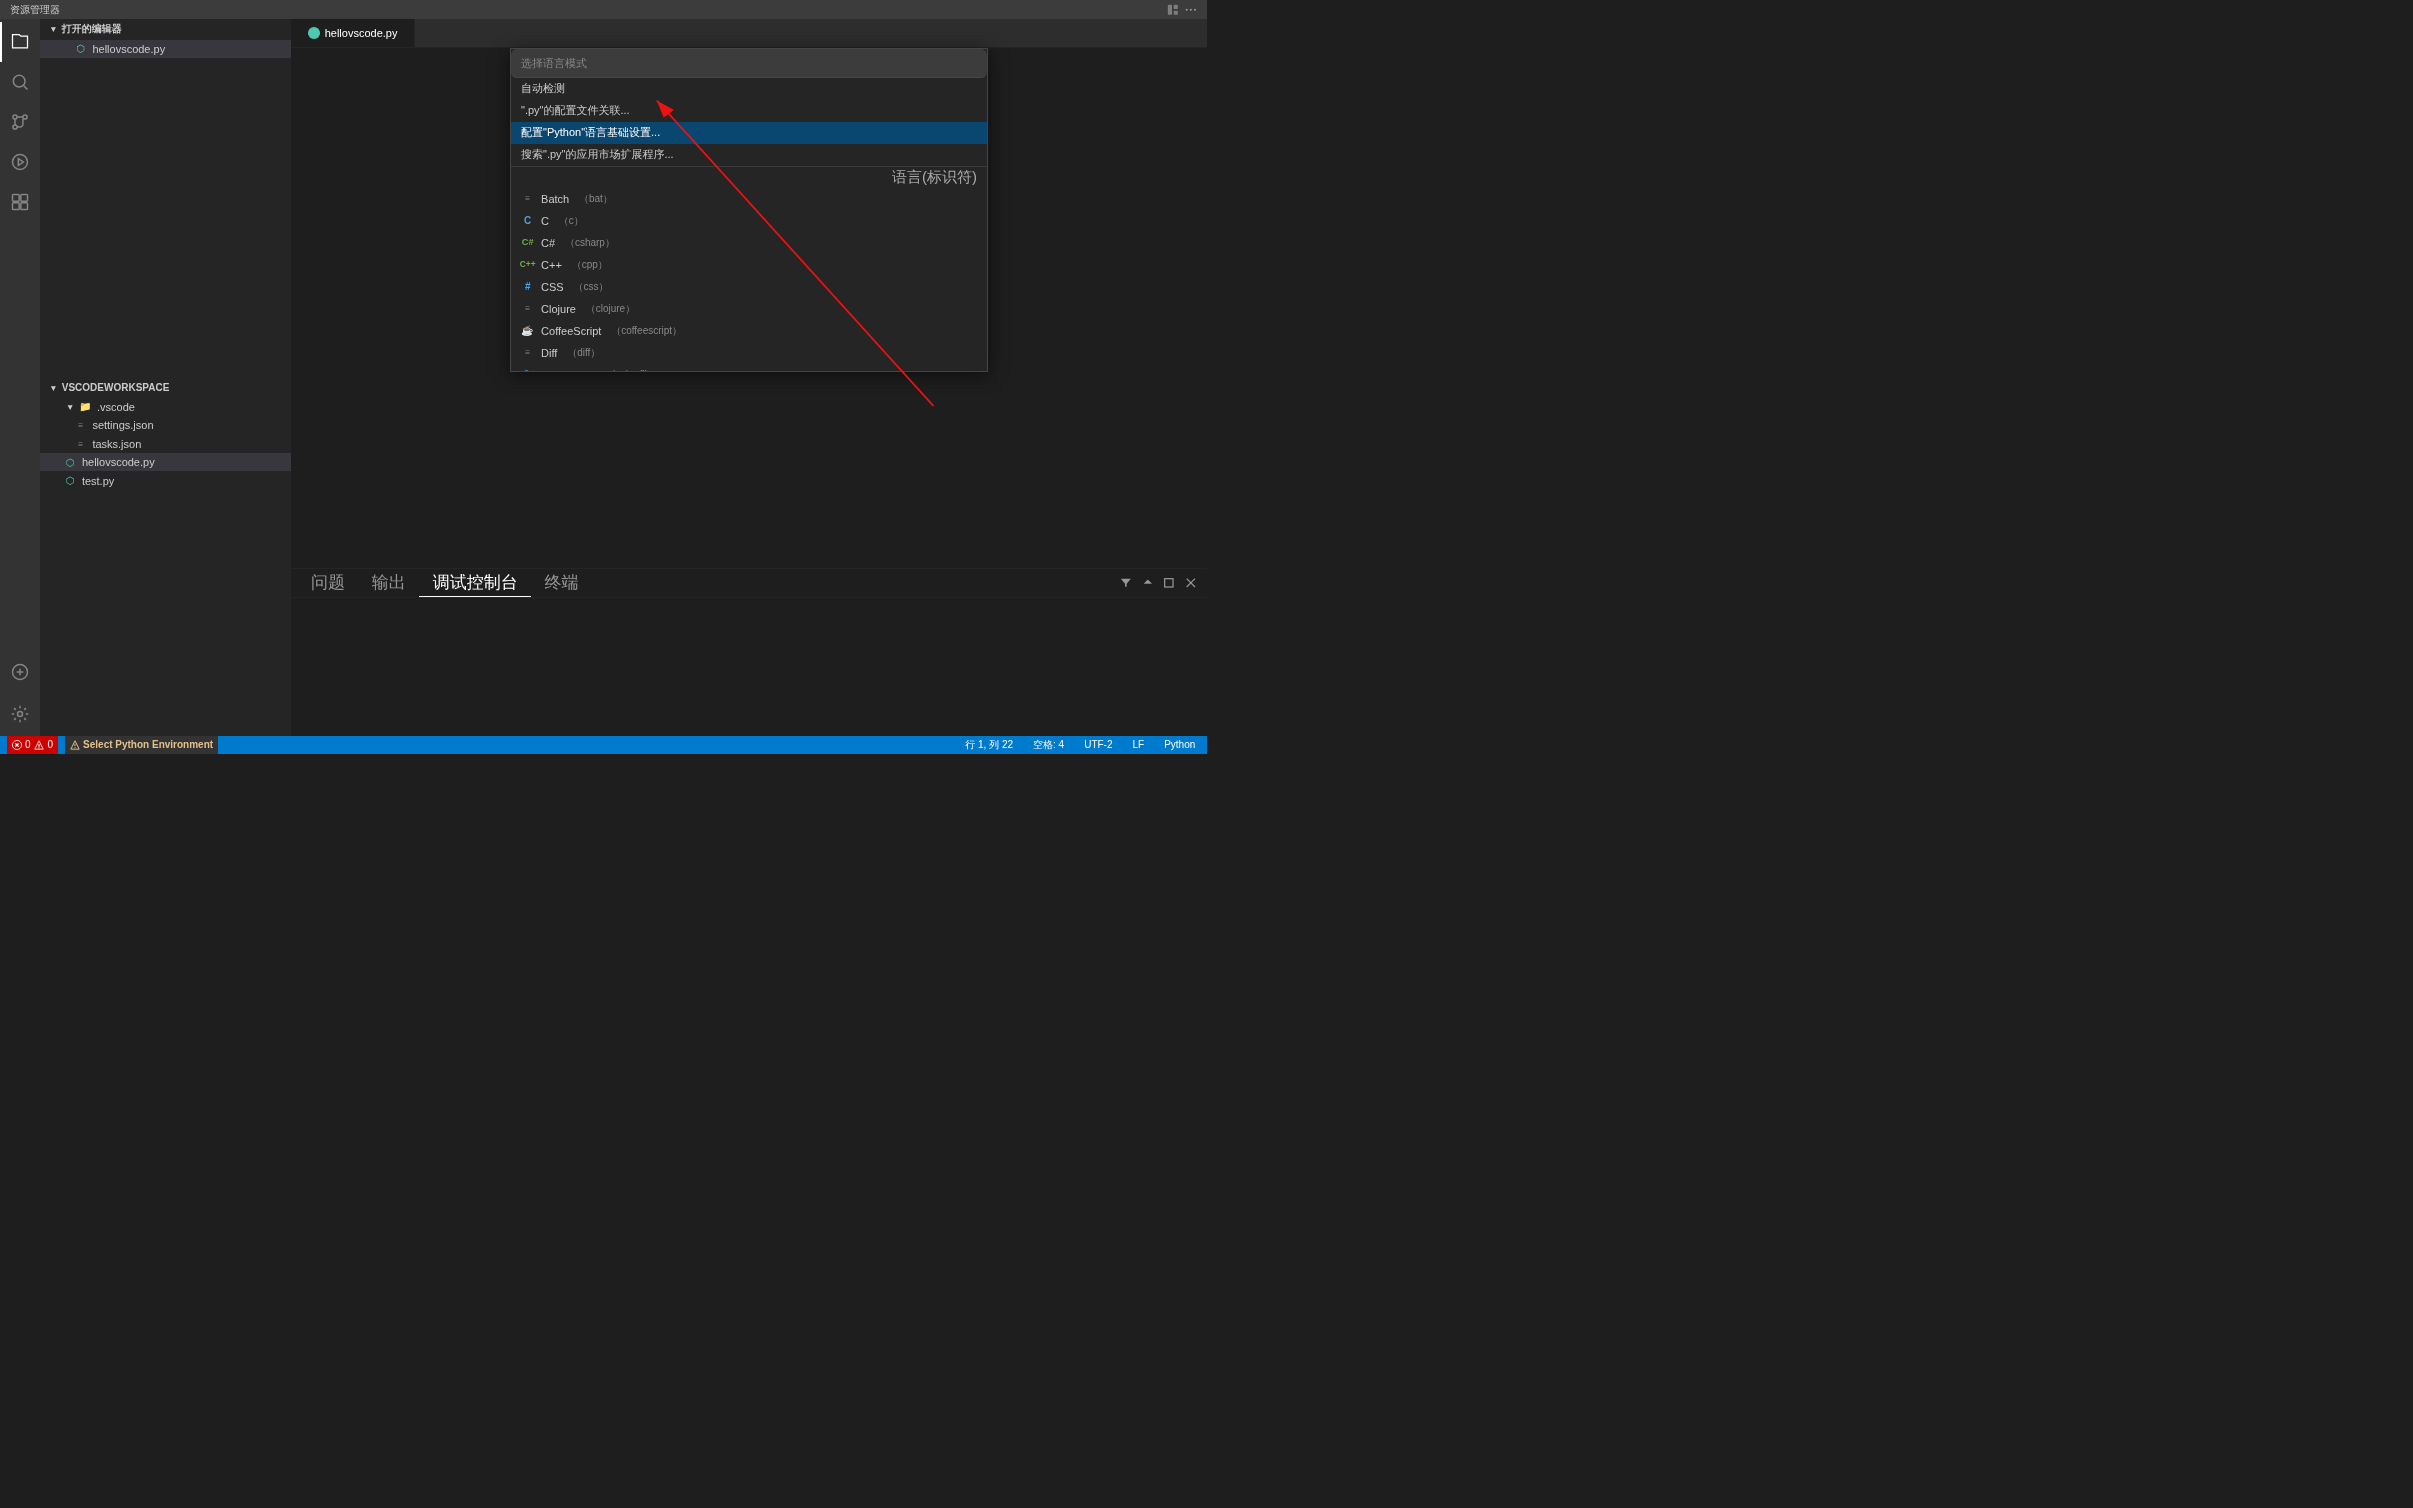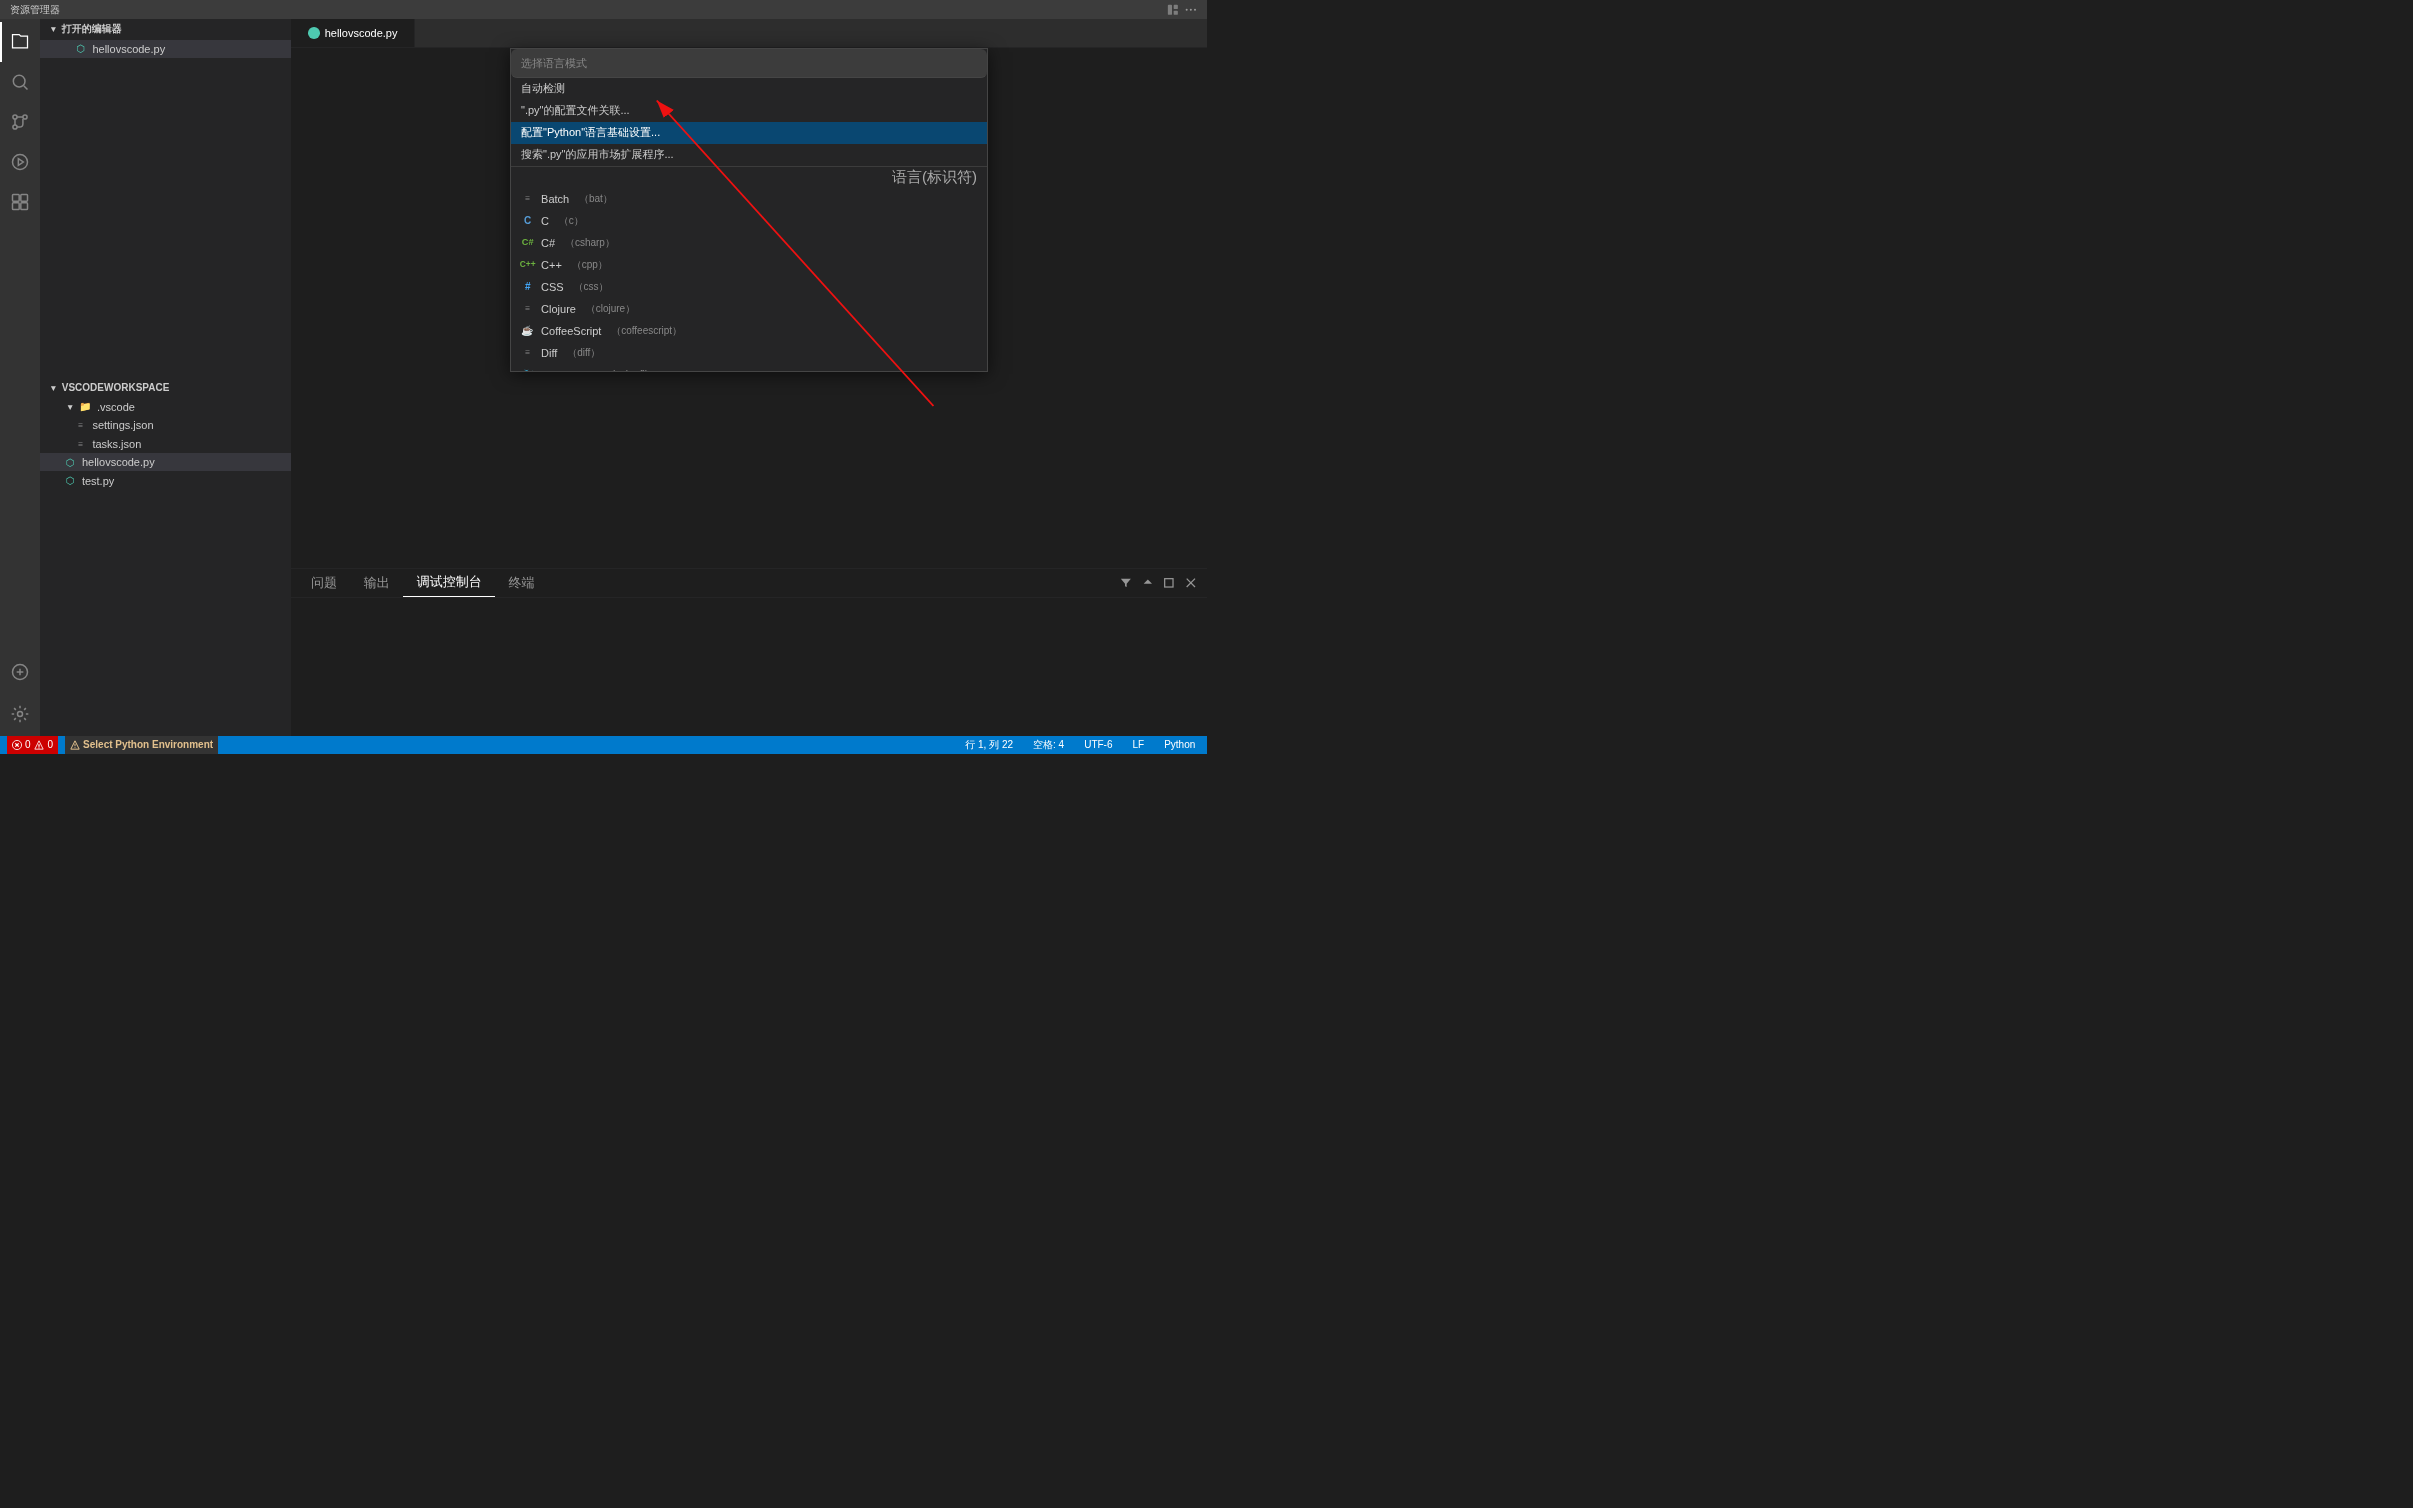--- a/index.html
+++ b/index.html
@@ -284,21 +284,21 @@
       border-bottom: 0.8px solid #252526;
       gap: 0;
     }
 
     .panel-tab {
       height: 29px;
       padding: 0 13.4px;
       display: flex;
       align-items: center;
       cursor: pointer;
-      font-size: 13px;
+      font-size: 17px;
       color: #969696;
     }
     .panel-tab.active {
       color: #ffffff;
       border-bottom: 0.8px solid #ffffff;
     }
 
     .panel-actions {
       margin-left: auto;
       display: flex;
@@ -700,21 +700,21 @@
       </div>
     </div>
     <div class="status-right">
       <div class="status-item">
         <span>行 1, 列 22</span>
       </div>
       <div class="status-item">
         <span>空格: 4</span>
       </div>
       <div class="status-item">
-        <span>UTF-6</span>
+        <span>UTF-2</span>
       </div>
       <div class="status-item">
         <span>LF</span>
       </div>
       <div class="status-item">
         <span>Python</span>
       </div>
     </div>
   </div>
 </div>

